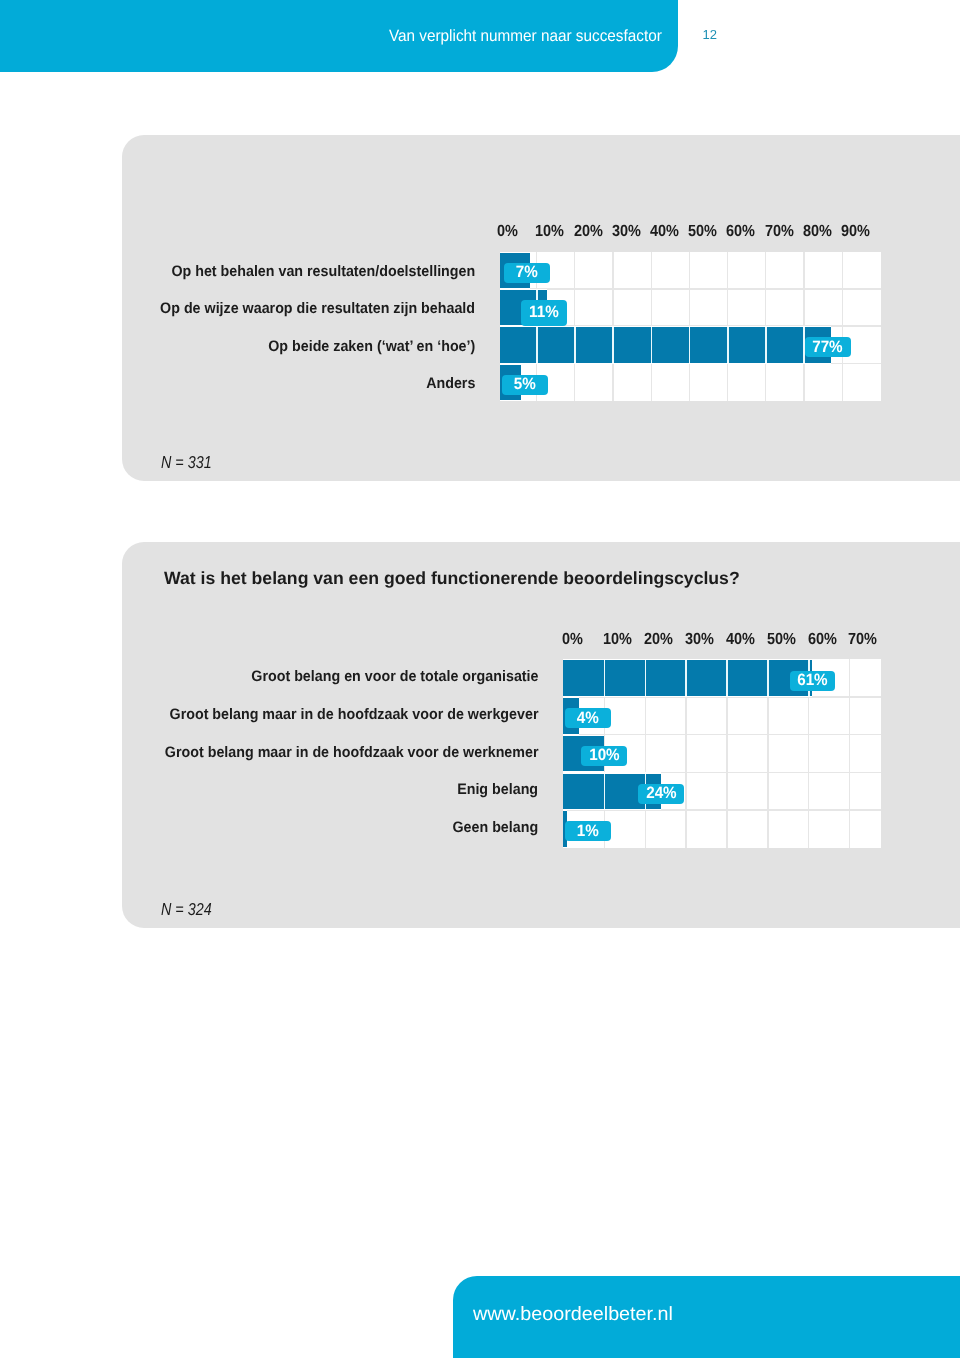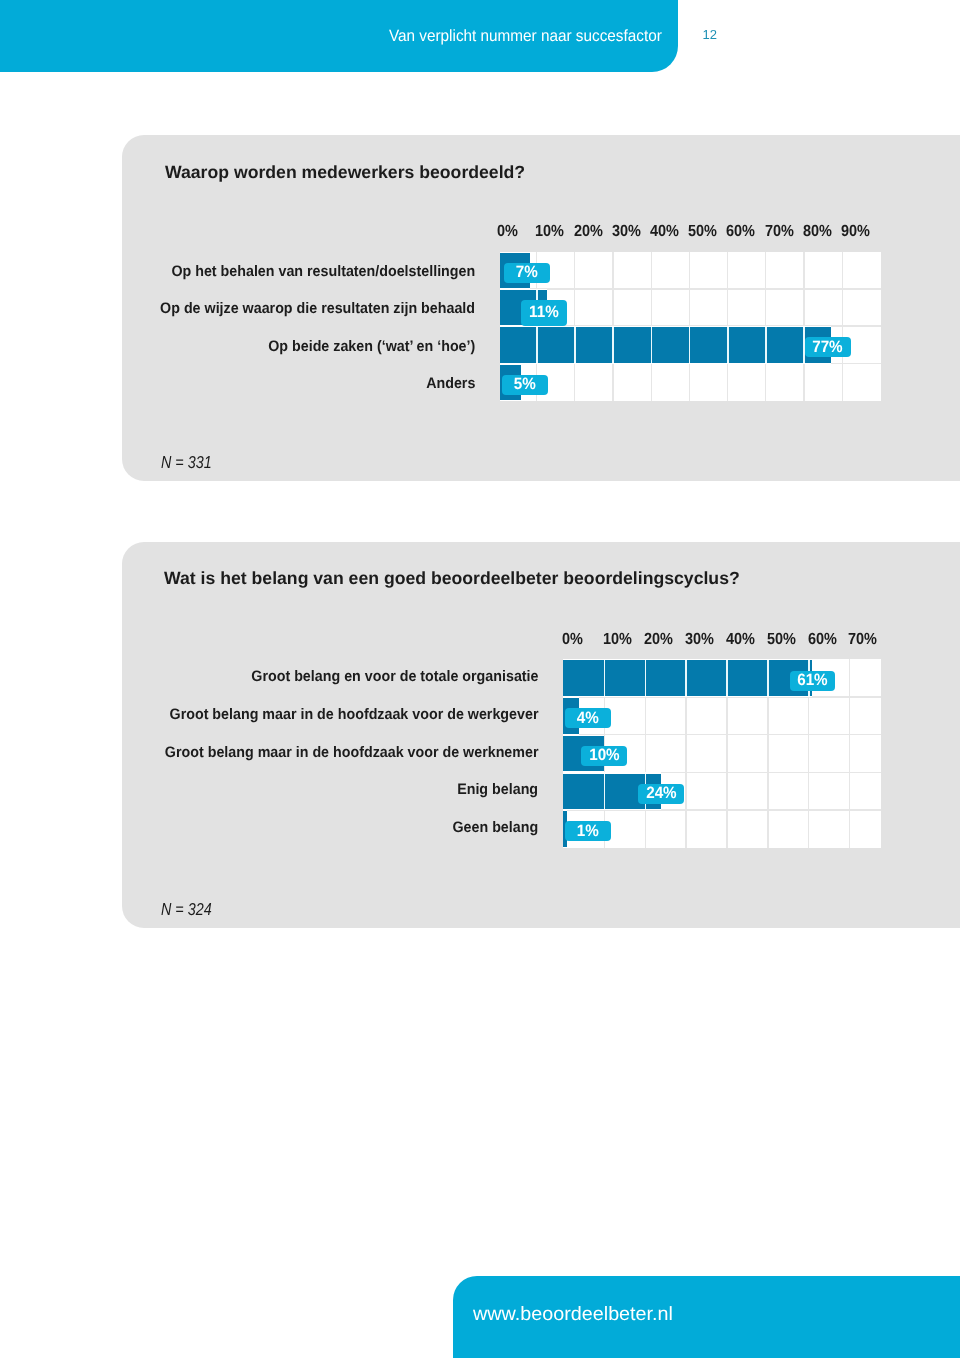--- a/index.html
+++ b/index.html
@@ -48,21 +48,20 @@
 </head>
 <body>
 
 <div class="page">
 
   <div class="header-band"></div>
   <div class="header-title">Van verplicht nummer naar succesfactor</div>
   <div class="header-page">12</div>
 
   <div class="card" style="top: 134.7px; height: 346.6px;"></div>
-  <div class="card-title" style="left: 165px; top: 161.5px;">Waarop worden medewerkers beoordeeld?</div>
   <div class="n-label" style="left: 161px; top: 452px;">N = 331</div>
   <div class="plot" style="left: 499.5px; top: 251.5px; width: 381.5px; height: 149.6px;">
       <div class="bar" style="left: 0px; top: 0px; width: 30.1px; height: 37.4px;"></div>
       <div class="bar" style="left: 0px; top: 37.4px; width: 47.3px; height: 37.4px;"></div>
       <div class="bar" style="left: 0px; top: 74.8px; width: 331.1px; height: 37.4px;"></div>
       <div class="bar" style="left: 0px; top: 112.2px; width: 21.5px; height: 37.4px;"></div>
       <div class="vline" style="left: 36.5px;"></div>
       <div class="vline" style="left: 74.7px;"></div>
       <div class="vline" style="left: 112.9px;"></div>
       <div class="vline" style="left: 151.1px;"></div>
@@ -124,21 +123,21 @@
   <div class="tick" style="left: 573.5px; top: 221.5px;">20%</div>
   <div class="tick" style="left: 611.7px; top: 221.5px;">30%</div>
   <div class="tick" style="left: 649.9px; top: 221.5px;">40%</div>
   <div class="tick" style="left: 688.1px; top: 221.5px;">50%</div>
   <div class="tick" style="left: 726.3px; top: 221.5px;">60%</div>
   <div class="tick" style="left: 764.5px; top: 221.5px;">70%</div>
   <div class="tick" style="left: 802.7px; top: 221.5px;">80%</div>
   <div class="tick" style="left: 840.9px; top: 221.5px;">90%</div>
 
   <div class="card" style="top: 542.4px; height: 385.7px;"></div>
-  <div class="card-title" style="left: 164px; top: 568px;">Wat is het belang van een goed beoordeelbeter beoordelingscyclus?</div>
+  <div class="card-title" style="left: 164px; top: 568px;">Wat is het belang van een goed functionerende beoordelingscyclus?</div>
   <div class="n-label" style="left: 161px; top: 899px;">N = 324</div>
   <div class="plot" style="left: 562.8px; top: 659.4px; width: 318.4px; height: 188.5px;">
       <div class="bar" style="left: 0px; top: 0px; width: 249.49px; height: 37.7px;"></div>
       <div class="bar" style="left: 0px; top: 37.7px; width: 16.36px; height: 37.7px;"></div>
       <div class="bar" style="left: 0px; top: 75.4px; width: 40.9px; height: 37.7px;"></div>
       <div class="bar" style="left: 0px; top: 113.1px; width: 98.16px; height: 37.7px;"></div>
       <div class="bar" style="left: 0px; top: 150.8px; width: 4.09px; height: 37.7px;"></div>
       <div class="vline" style="left: 40.9px;"></div>
       <div class="vline" style="left: 81.8px;"></div>
       <div class="vline" style="left: 122.7px;"></div>

